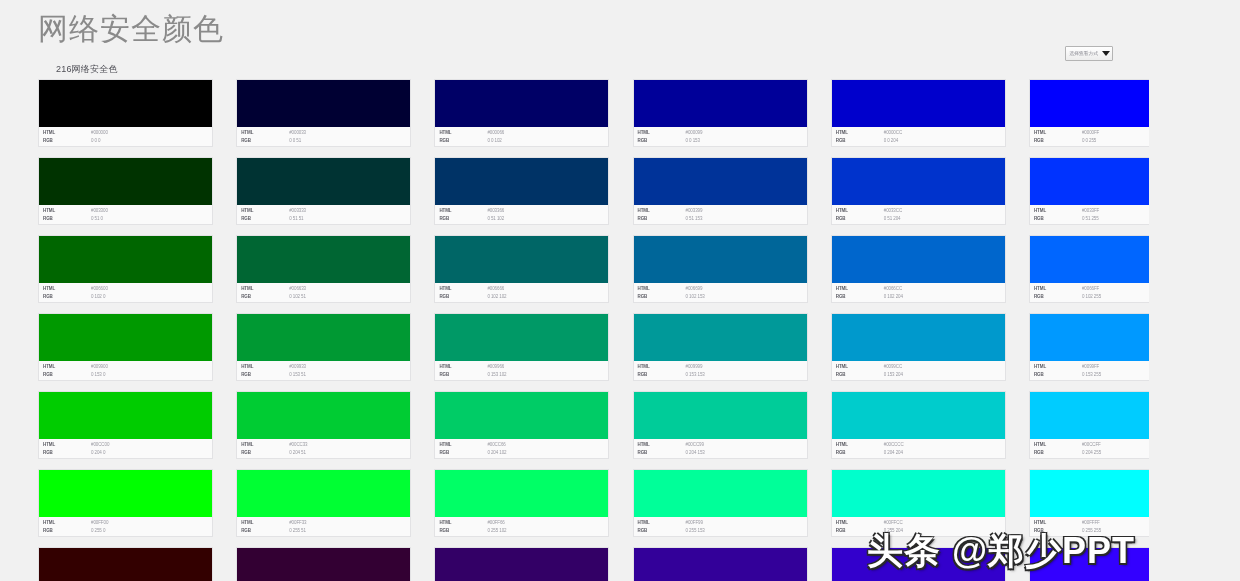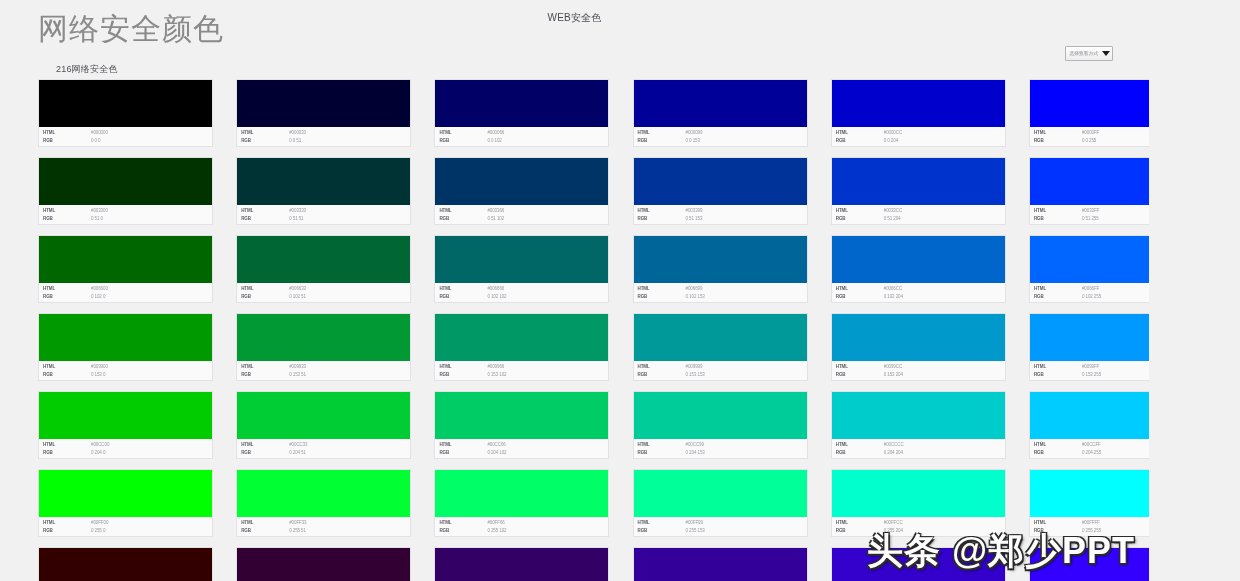--- a/index.html
+++ b/index.html
@@ -172,21 +172,20 @@
   }
 </style>
 </head>
 <body>
 
 <div id="app">
 
   <div class="header">
     <div class="page-title">网络安全颜色</div>
 
-    <div class="center-label">WEB安全色</div>
 
     <div class="toolbar-right">
       <div class="select-box">
         <span class="select-label">选择查看方式</span>
         <span class="select-caret"></span>
       </div>
     </div>
   </div>
 
   <div class="subtitle">216网络安全色</div>

